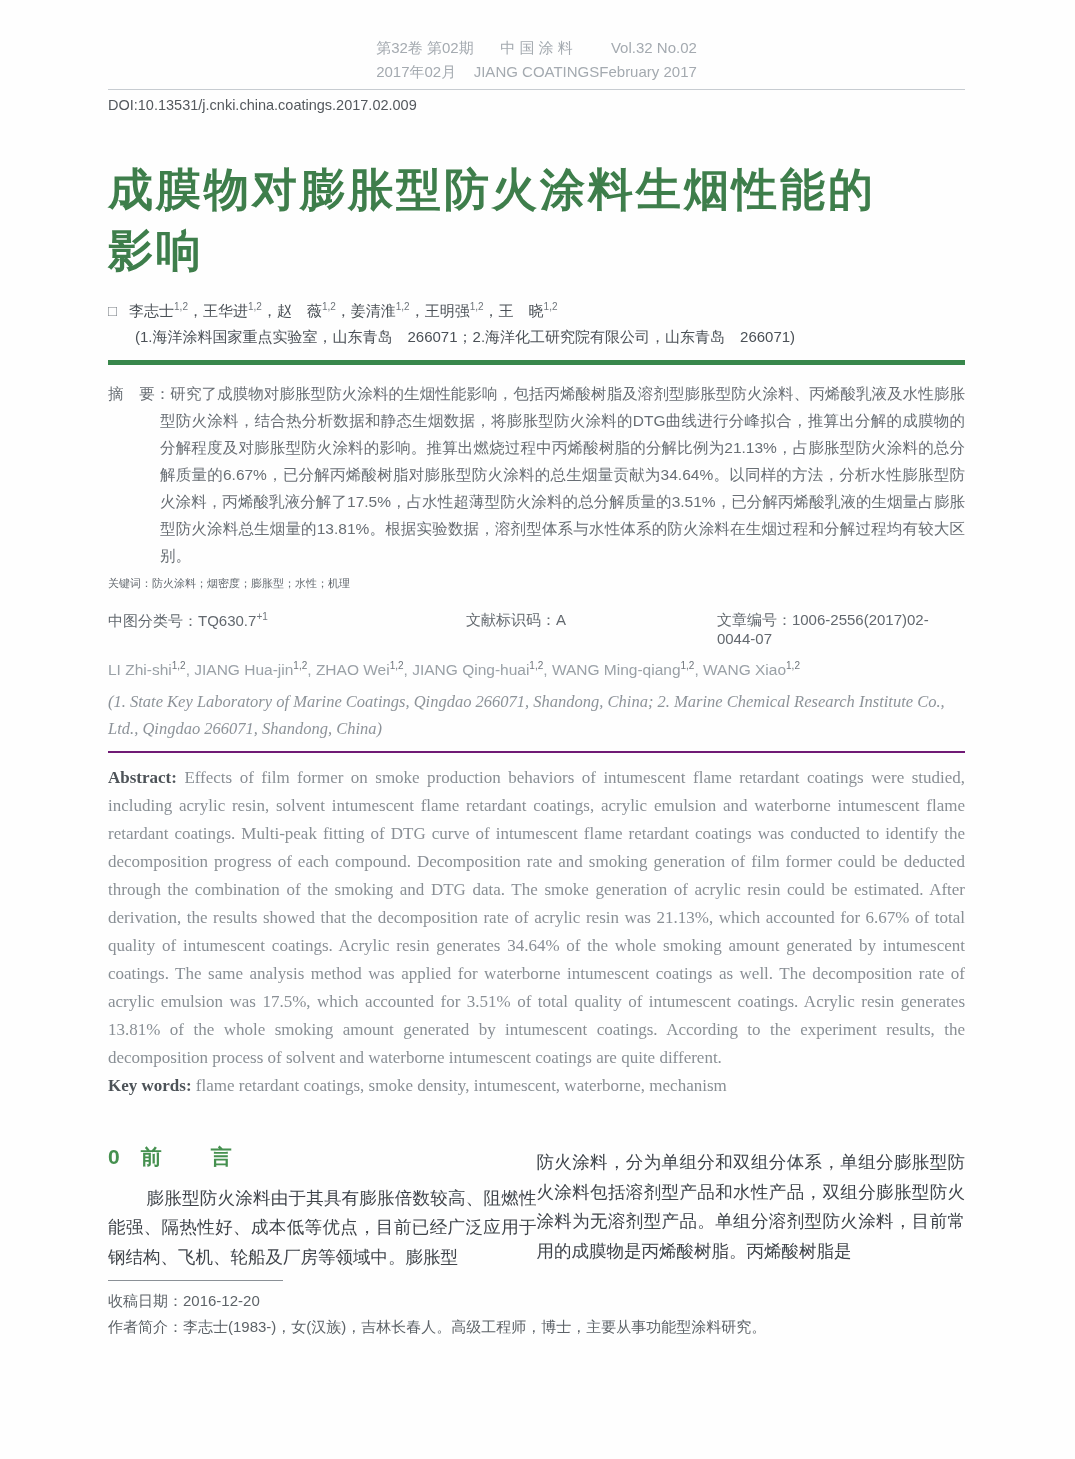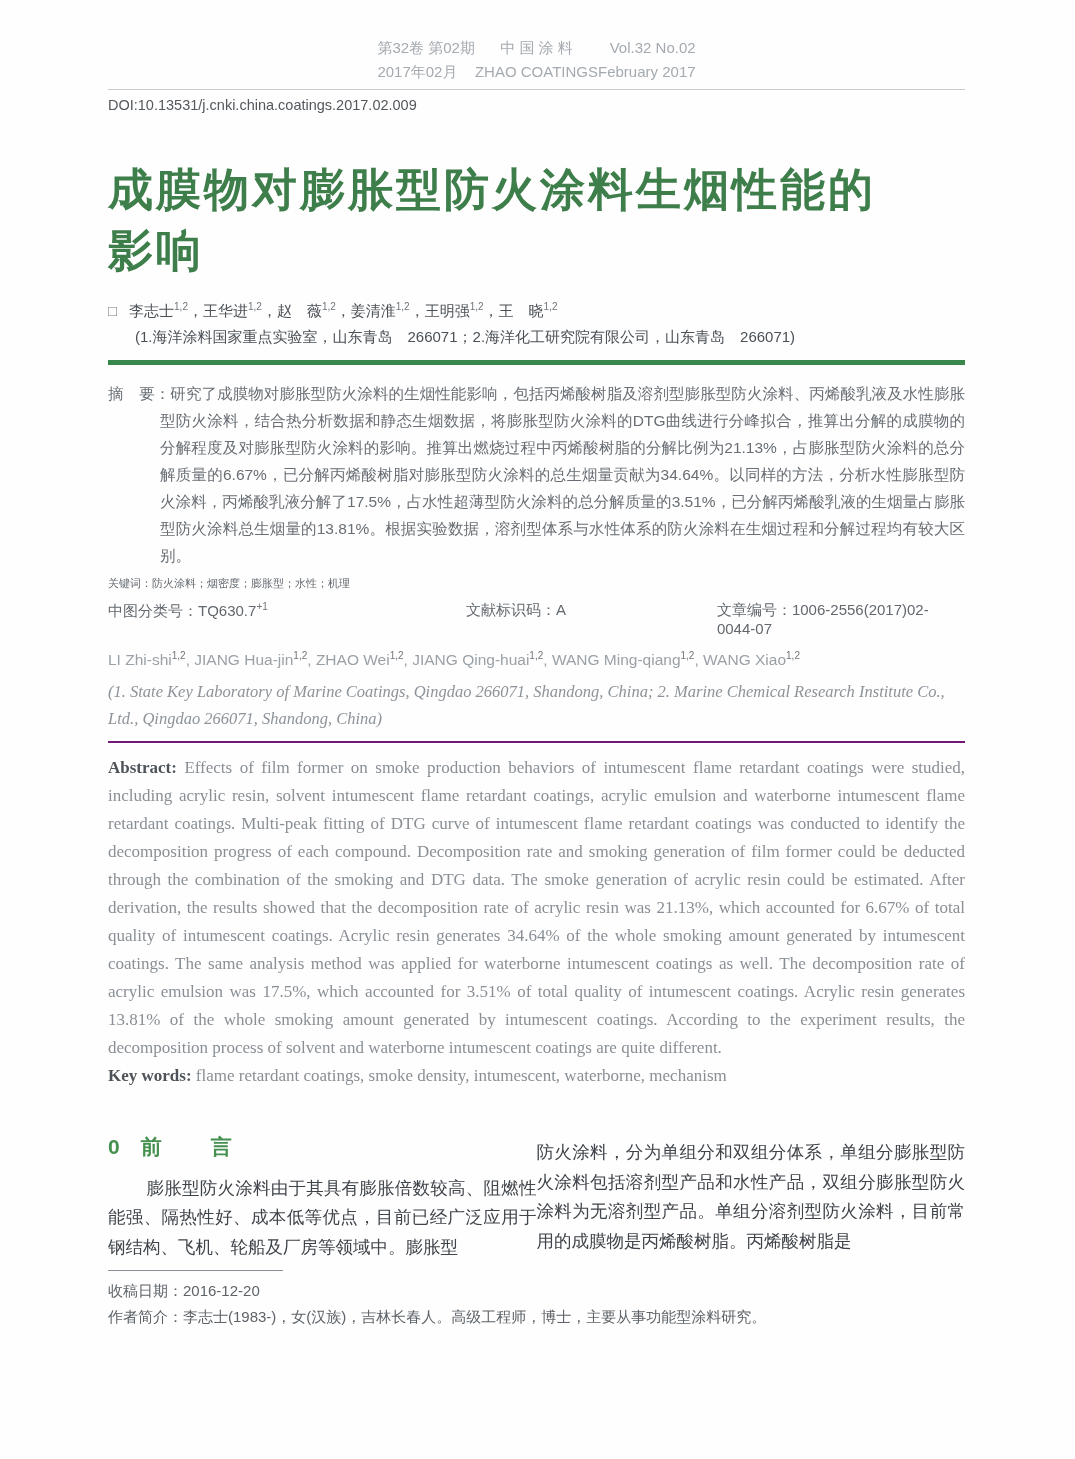--- a/index.html
+++ b/index.html
@@ -23,21 +23,21 @@
   .authors-cn{margin-top:20px;font-size:15px;color:#4a5056;}
   .authors-cn .marker{margin-right:12px;color:#7a8086;}
   sup{font-size:10px;color:#6f757b;}
   .affil-cn{margin-top:7px;padding-left:27px;font-size:15px;color:#4a5056;}
   .green-bar{height:5px;background:#38874b;margin-top:13px;}
 
   
   .abs-cn{margin-top:15px;font-size:15.5px;line-height:27px;color:#686e74;
           padding-left:52px;text-indent:-52px;text-align:justify;}
   .kw{margin-top:7px;font-size:11px;color:#62686e;}
-  .meta-row{display:flex;margin-top:10px;font-size:15px;color:#62686e;justify-content:center;}
+  .meta-row{display:flex;margin-top:20px;font-size:15px;color:#62686e;justify-content:center;}
   .meta-row .m1{width:385px;}
   .meta-row .m2{width:270px;}
 
   
   .title-en{margin:52px 0 0 0;font-size:29px;font-weight:bold;color:#3e7e4b;line-height:47px;}
   .authors-en{margin-top:13px;color:#9aa1a7;font-size:15.5px;}
   .affil-en{margin-top:9px;font-style:italic;font-family:"Liberation Serif",serif;
             color:#8d9399;font-size:16.5px;line-height:27px;padding-bottom:9px;
             border-bottom:2px solid #701a75;}
   .abs-en{margin:11px 0 0 0;font-family:"Liberation Serif",serif;font-size:17px;
@@ -65,21 +65,21 @@
 <div class="page">
   <div class="content">
 
     <div class="hdr-row">
       <div class="hdr-left">
         <div>第32卷 第02期</div>
         <div>2017年02月</div>
       </div>
       <div class="hdr-center">
         <div>中 国 涂 料</div>
-        <div>ZHAO COATINGS</div>
+        <div>JIANG COATINGS</div>
       </div>
       <div class="hdr-right">
         <div>Vol.32  No.02</div>
         <div>February  2017</div>
       </div>
     </div>
     <div class="hdr-rule"></div>
     <div class="doi">DOI:10.13531/j.cnki.china.coatings.2017.02.009</div>
 
     <h1 class="title-cn"><span>成膜物对膨胀型防火涂料生烟性能的</span><br><span>影响</span></h1>

